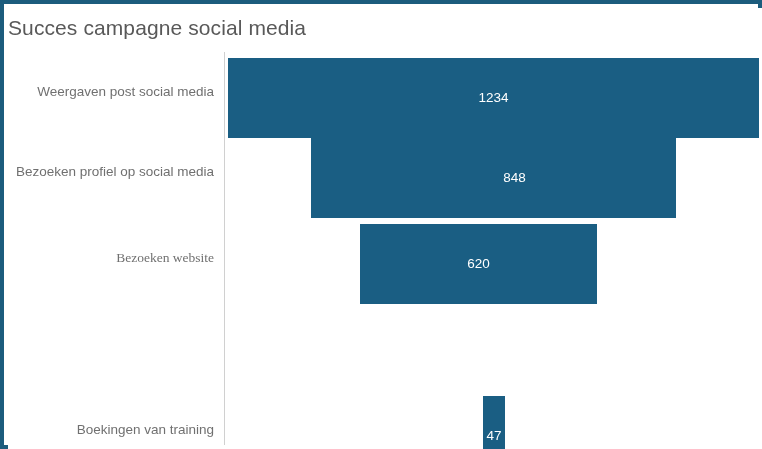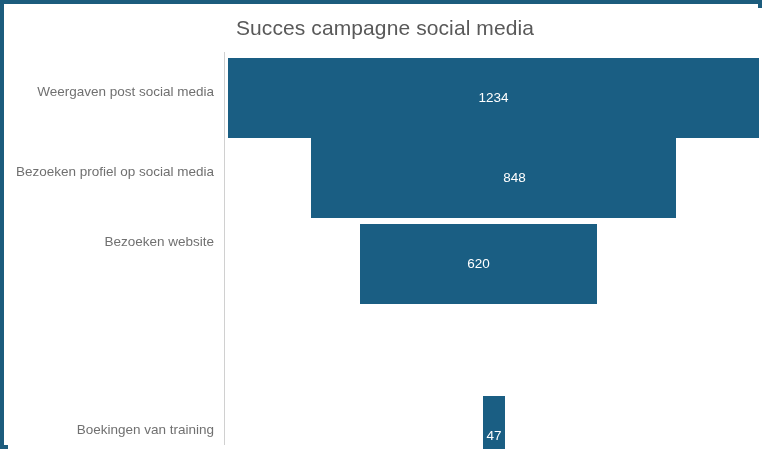--- a/index.html
+++ b/index.html
@@ -17,21 +17,20 @@
   }
   #inner{
     position:absolute;left:4px;top:4px;
     width:754px;height:441px;
     background:#ffffff;
     box-sizing:border-box;
   }
   #chart-title{
     position:absolute;
     left:0;top:8px;width:754px;
-    text-align:center;
     font-size:21px;
     color:#595959;
     letter-spacing:0.1px;
     white-space:nowrap;
   }
   #plot{
     position:absolute;
     left:0;top:38px;
     width:754px;height:400px;
   }
@@ -88,21 +87,21 @@
       </div>
 
       <div class="band" style="top:86px;height:86px;">
         <div class="cat-label" style="top:32px;">Bezoeken profiel op social media</div>
         <div class="bar" style="left:303px;top:6px;width:365px;height:80px;">
           <div class="bar-value" style="top:32px;padding-left:21px;">848</div>
         </div>
       </div>
 
       <div class="band" style="top:172px;height:86px;">
-        <div class="cat-label" style="top:16px;">Bezoeken website</div>
+        <div class="cat-label" style="top:32px;font-family:Liberation Serif, serif;">Bezoeken website</div>
         <div class="bar" style="left:352px;top:6px;width:237px;height:80px;">
           <div class="bar-value" style="top:32px;">620</div>
         </div>
       </div>
 
 
       <div class="band" style="top:344px;height:86px;">
         <div class="cat-label" style="top:32px;">Boekingen van training</div>
         <div class="bar" style="left:475px;top:6px;width:22px;height:80px;">
           <div class="bar-value" style="top:32px;">47</div>

